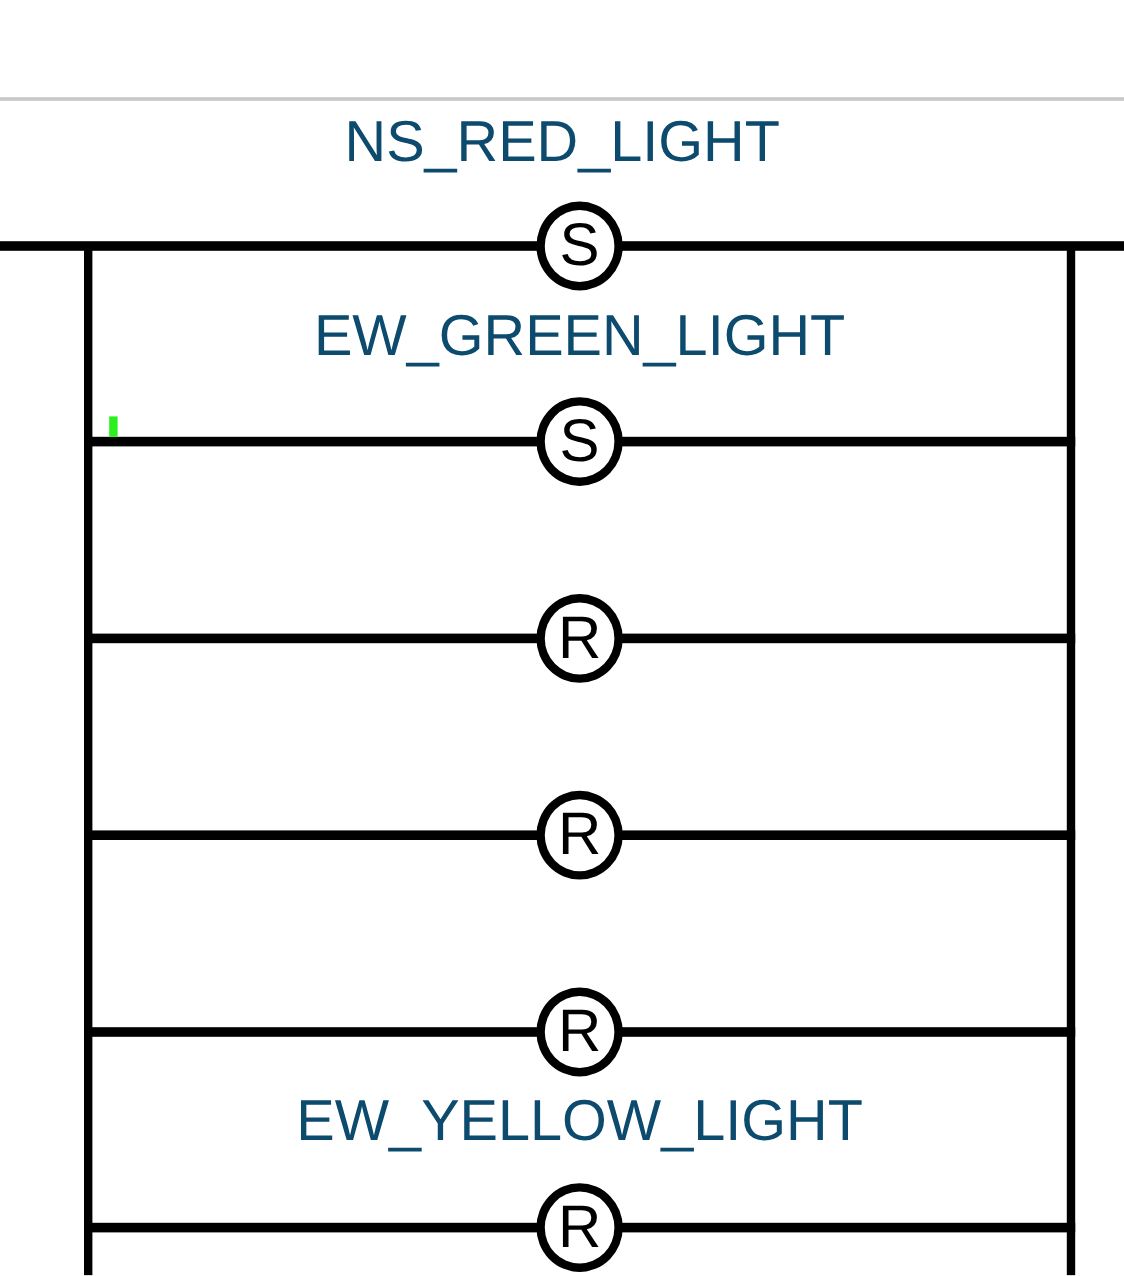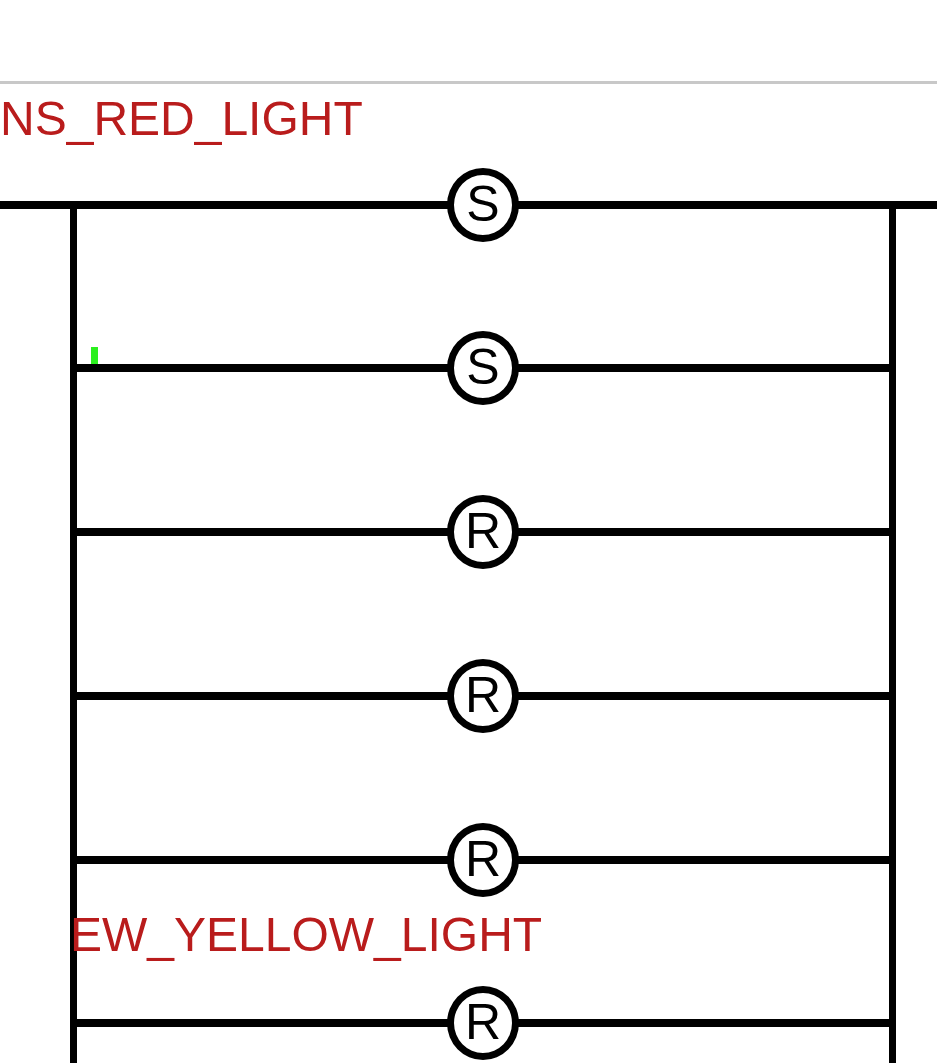--- a/index.html
+++ b/index.html
@@ -61,23 +61,24 @@
     color: #000000;
     font-family: "Liberation Sans", sans-serif;
   }
   .coil span { display: block; transform: translateY(-1px); }
 
   
   .rung-label {
     position: absolute;
     left: 70px;
     width: 826px;
+    text-align: center;
     font-size: 48px;
     line-height: 1;
-    color: #b91c1c;
+    color: #0c4a6e;
     letter-spacing: 0px;
     white-space: nowrap;
     font-family: "Liberation Sans", sans-serif;
   }
   .rung-label.wide {
     left: 0px;
     width: 937px;
   }
 
   
@@ -95,20 +96,21 @@
 
   <div class="rail rail-left"></div>
   <div class="rail rail-right"></div>
 
   <div class="rung-label wide" style="top:95px;">NS_RED_LIGHT</div>
   <div class="rung rung-full" style="top:201px;"></div>
   <div class="coil" style="left:447px; top:168px;">
     <span>S</span>
   </div>
 
+  <div class="rung-label" style="top:257px;">EW_GREEN_LIGHT</div>
   <div class="rung rung-inner" style="top:364px;"></div>
   <div class="status-marker" style="left:91px; top:347px; width:7px; height:17px;"></div>
   <div class="coil" style="left:447px; top:331px;">
     <span>S</span>
   </div>
 
   <div class="rung rung-inner" style="top:528px;"></div>
   <div class="coil" style="left:447px; top:495px;">
     <span>R</span>
   </div>

